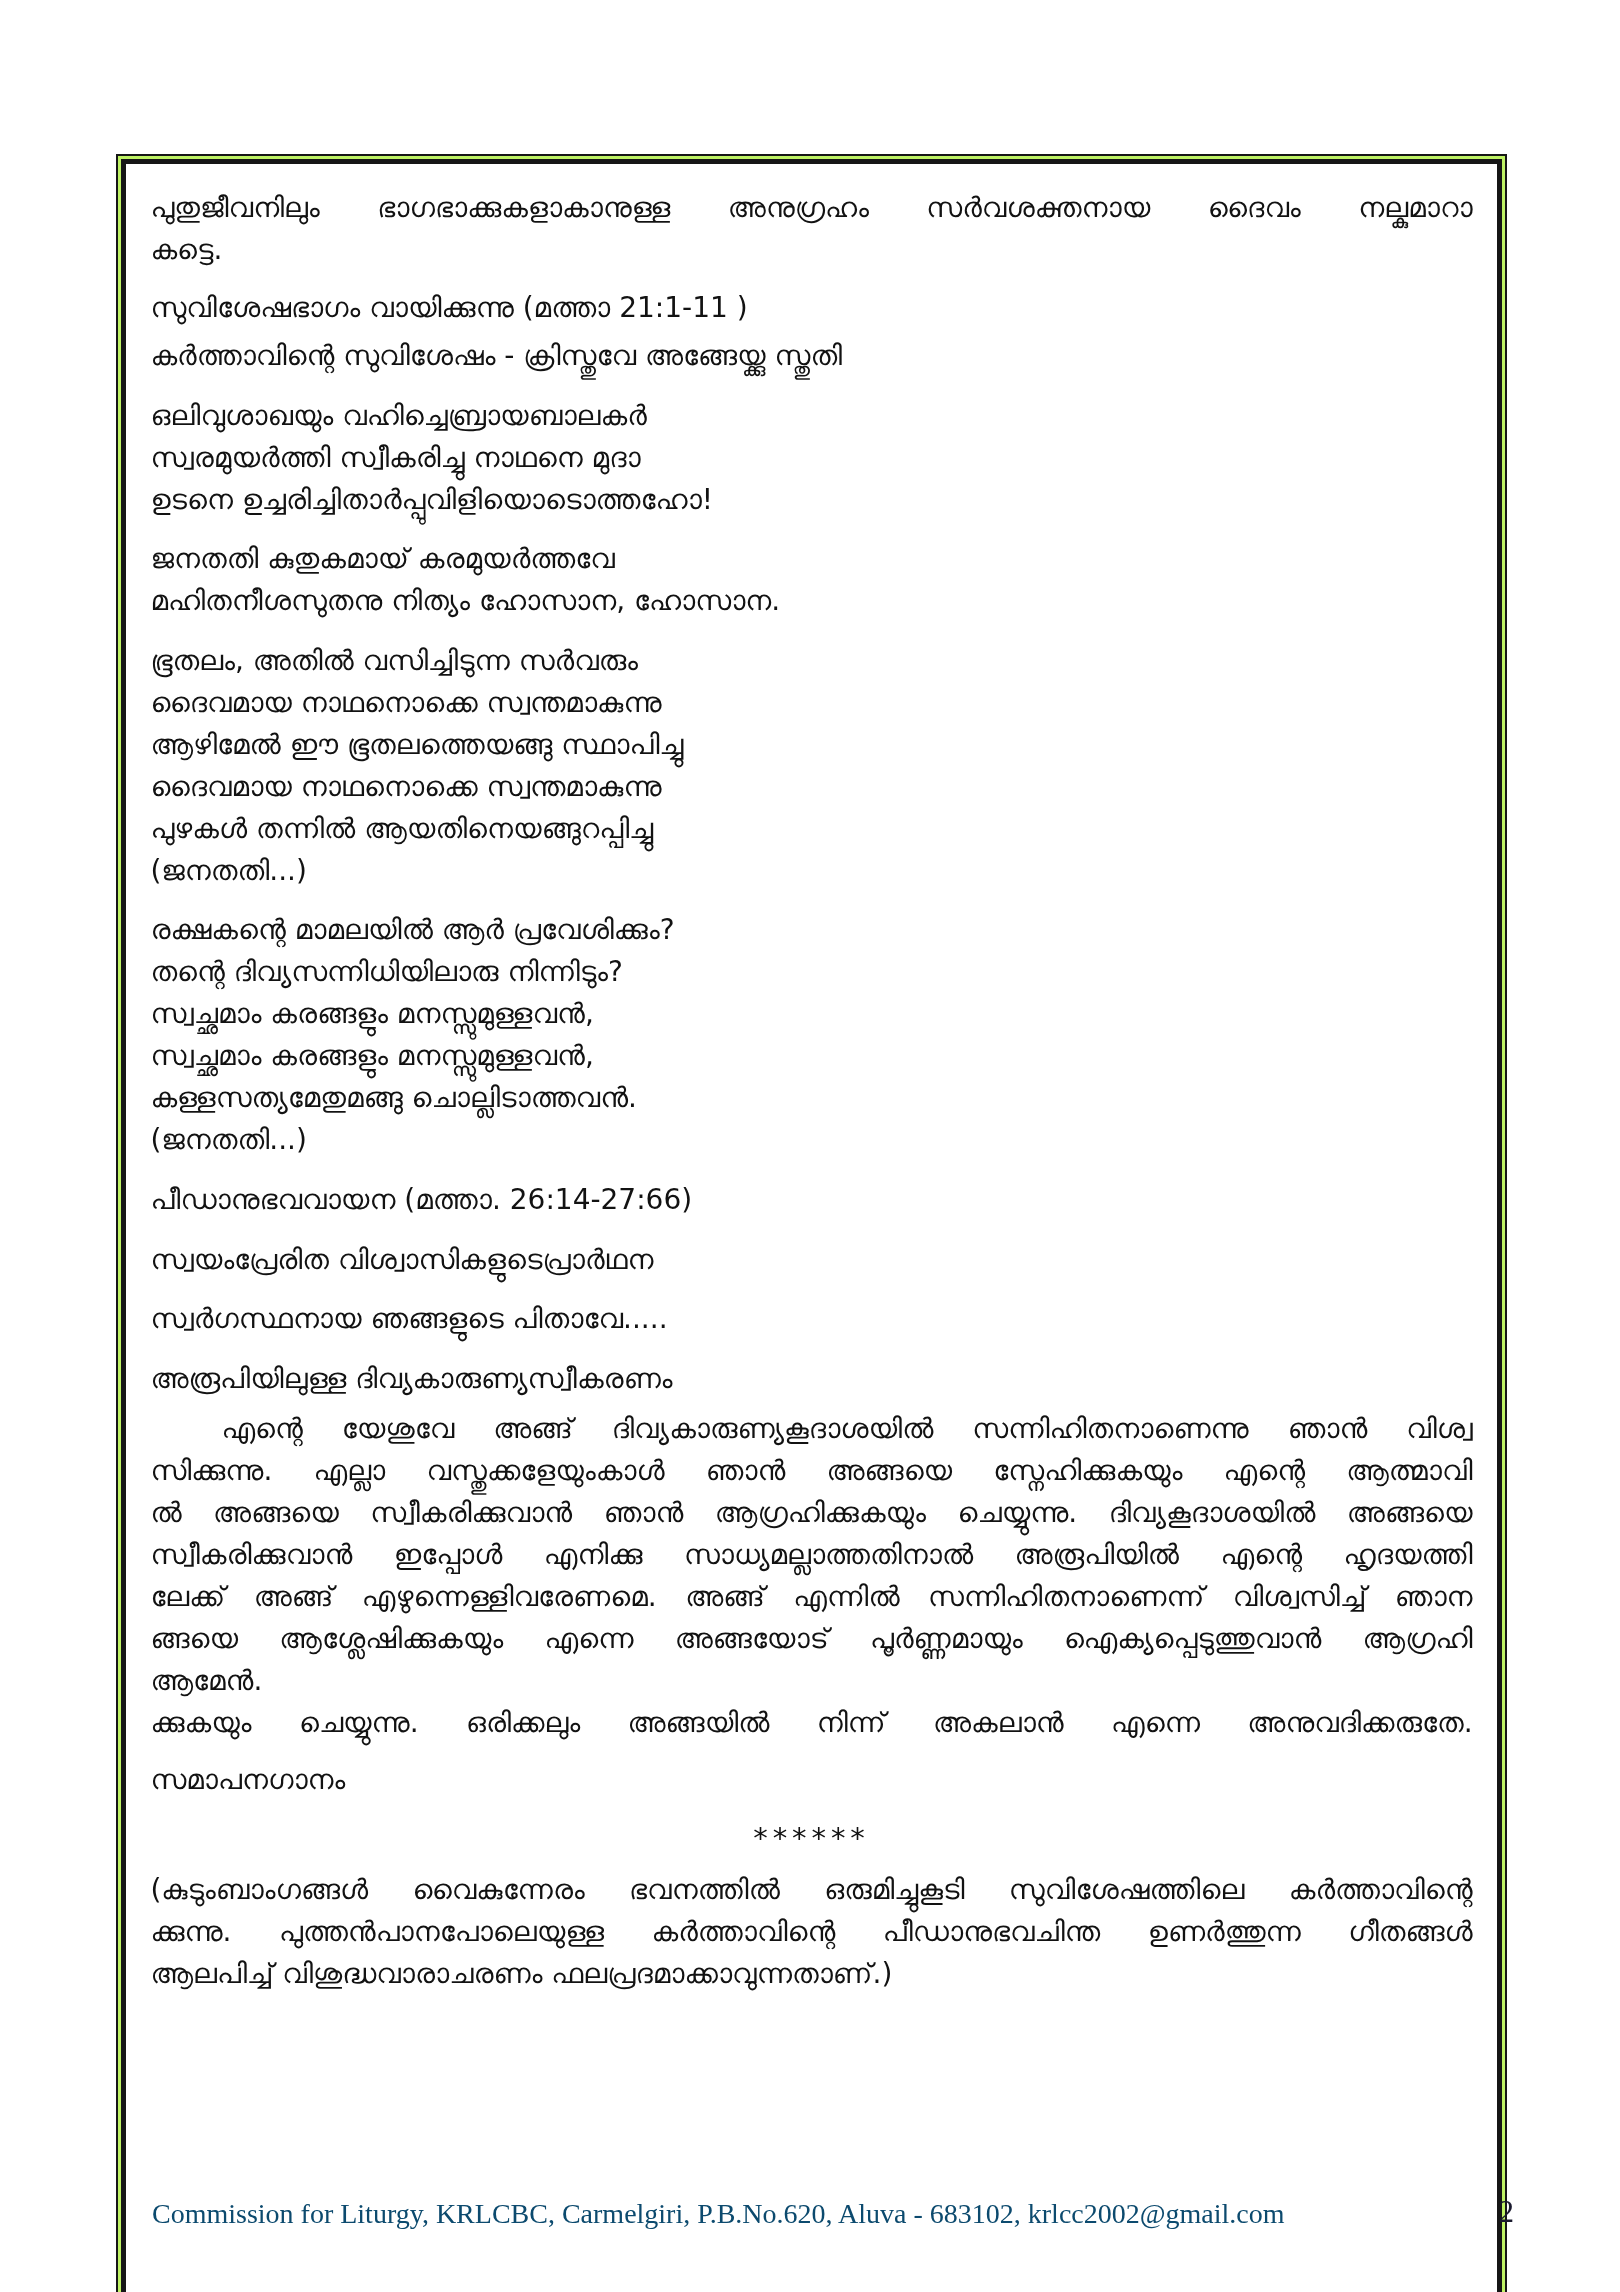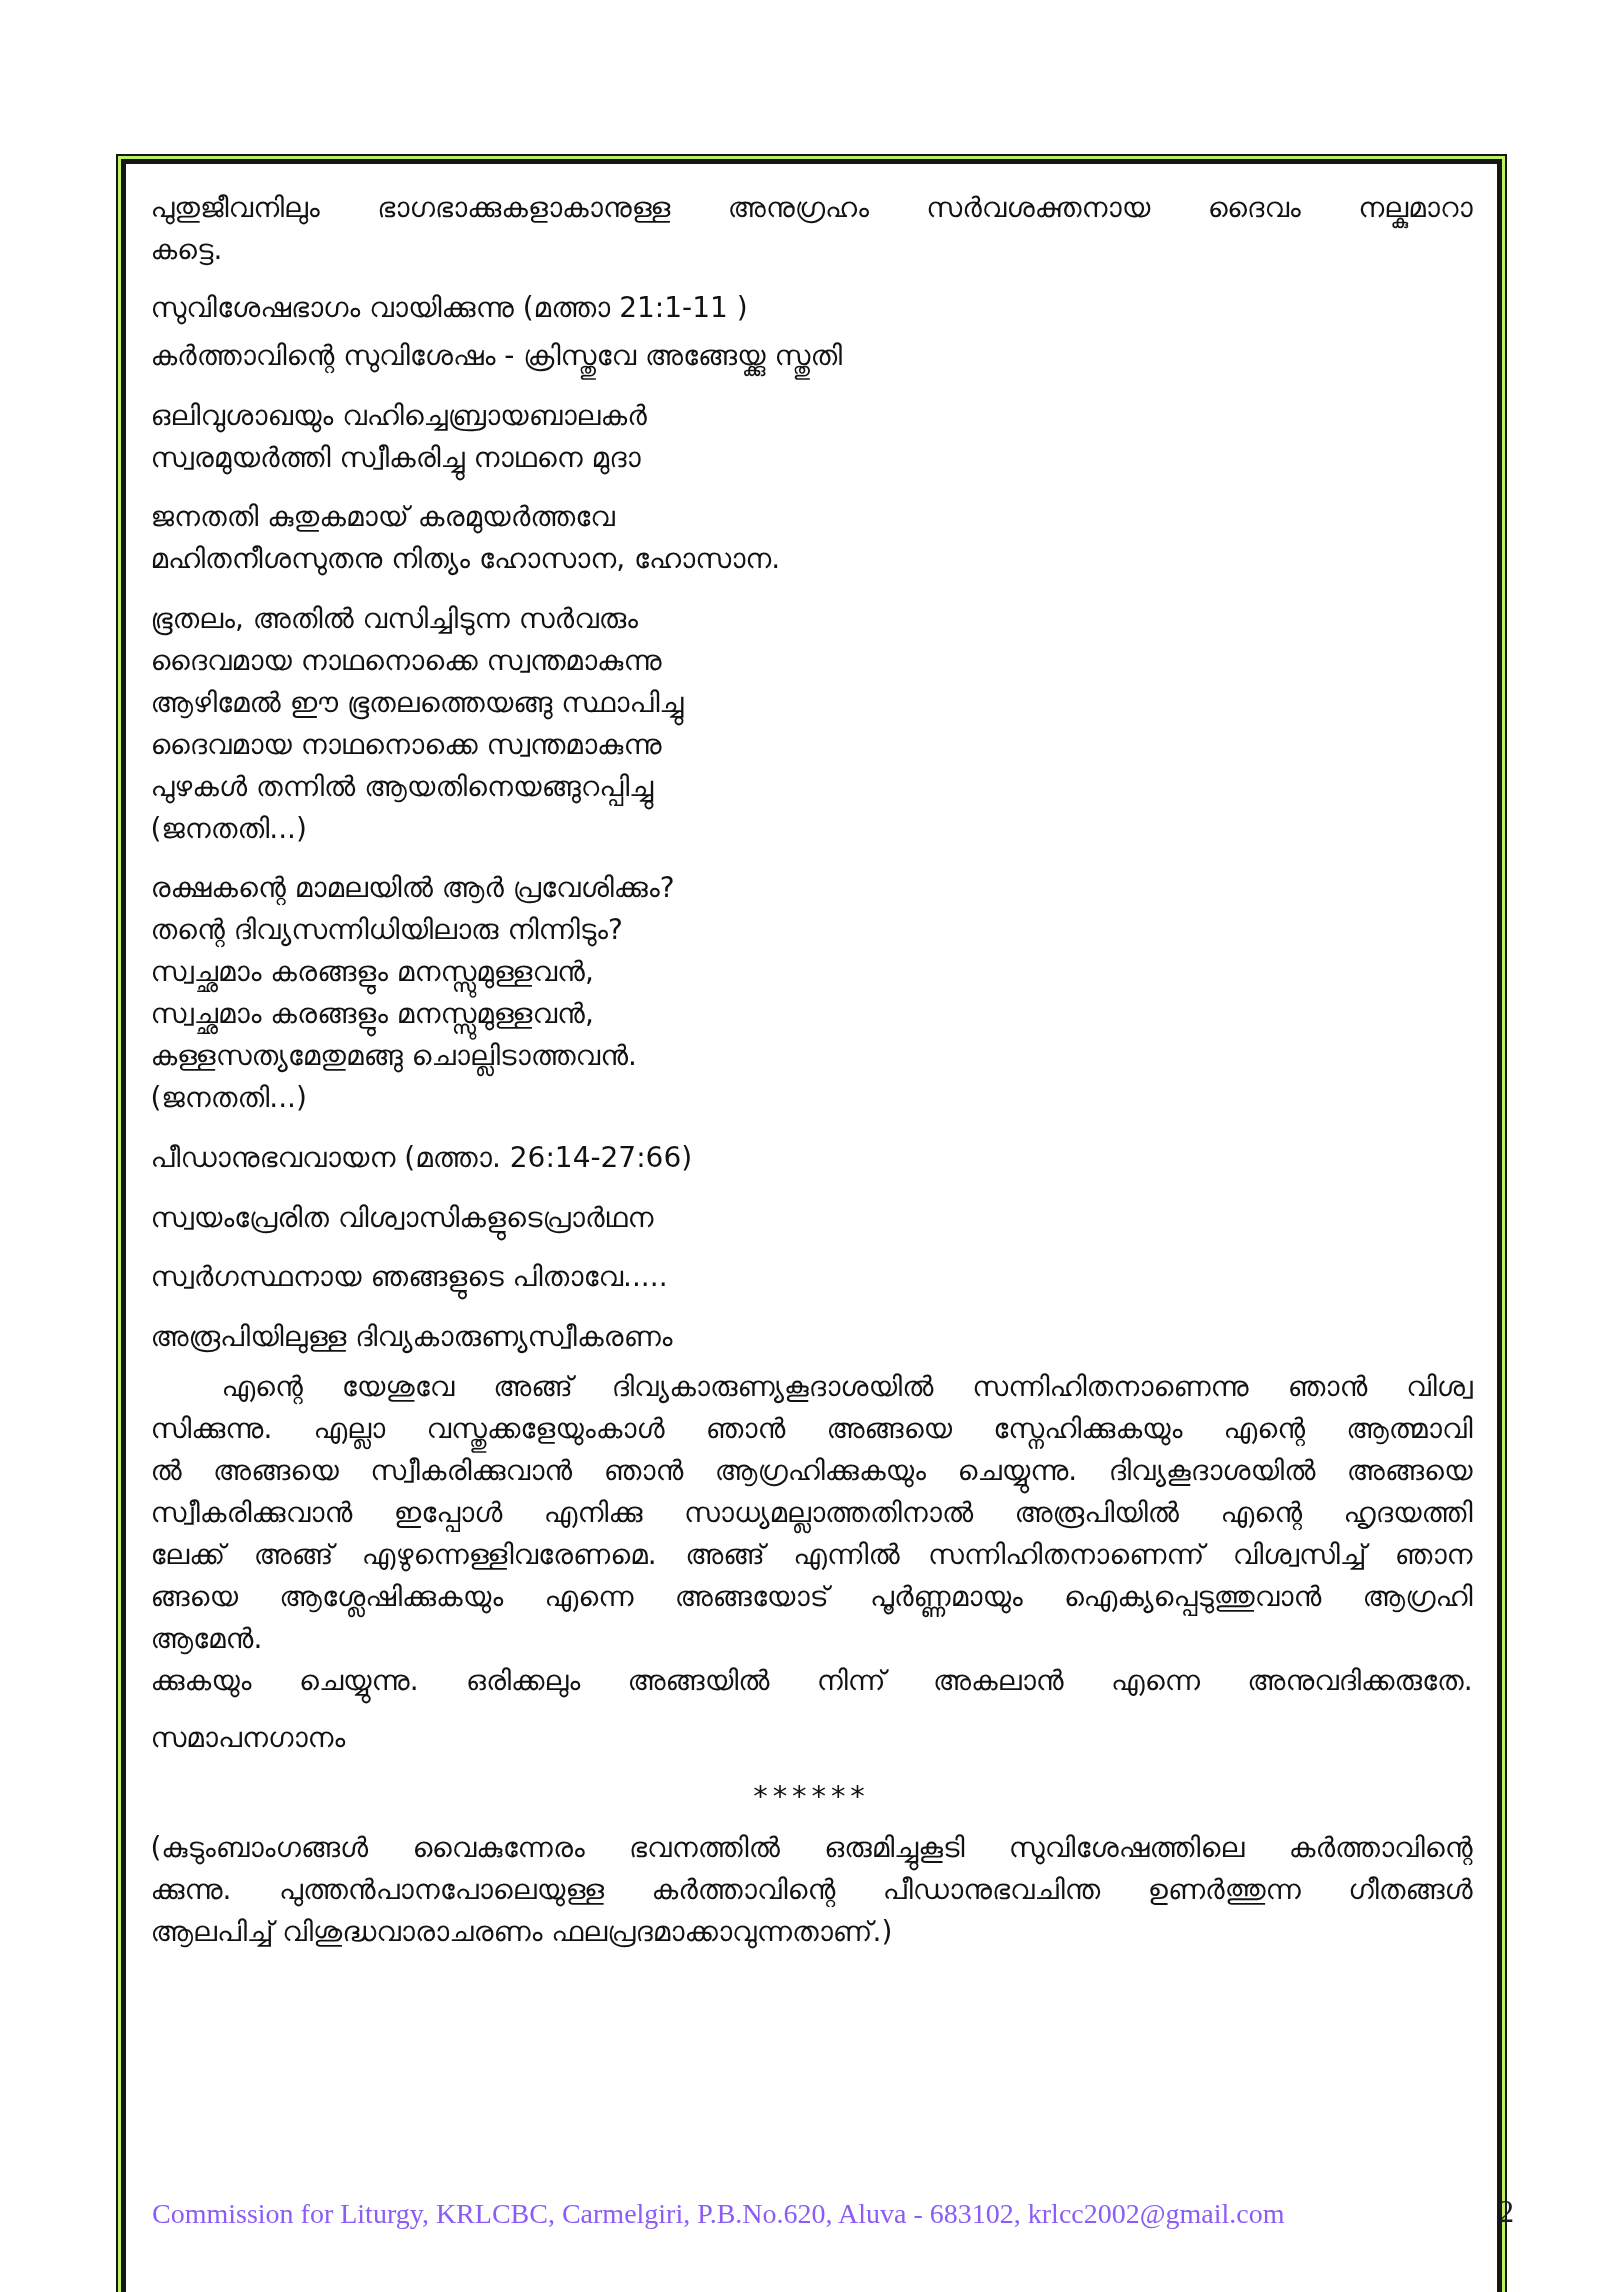--- a/index.html
+++ b/index.html
@@ -22,21 +22,21 @@
   .blk{margin:0 0 15.7px 0;}
   .blk-tight{margin:0 0 5.9px 0;}
   .blk-stanza{margin:0 0 17.6px 0;}
   .blk-head{margin:0 0 7.8px 0;}
   .blk-sep{margin:0 0 9.8px 0;text-align:center;letter-spacing:4.9px;font-size:29px;}
   .indent-first{padding-left:71px;}
   .footer-bar{
     position:absolute;left:152px;top:2198px;width:1362px;height:45px;
     font-family:"Liberation Serif","DejaVu Serif",serif;
   }
-  .footer-text{font-size:28px;color:#8b5cf6;}
+  .footer-text{font-size:28px;color:#0c4a6e;}
   .page-num{
     position:absolute;right:0;top:-3.9px;font-size:31px;color:#1a1a2e;
     font-family:"Liberation Serif","DejaVu Serif",serif;
   }
 </style>
 </head>
 <body>
 
 <div class="page-frame">
   <div class="frame-inner">
@@ -45,20 +45,21 @@
       <div class="line stretch">പുതുജീവനിലും ഭാഗഭാക്കുകളാകാനുള്ള അനുഗ്രഹം സർവശക്തനായ ദൈവം നല്കുമാറാ</div>
       <div class="line">കട്ടെ.</div>
     </div>
 
     <div class="ml blk-tight line">സുവിശേഷഭാഗം വായിക്കുന്നു (മത്താ 21:1-11 )</div>
     <div class="ml blk-stanza line bold">കർത്താവിന്റെ സുവിശേഷം - ക്രിസ്തുവേ അങ്ങേയ്ക്കു സ്തുതി</div>
 
     <div class="ml blk-stanza">
       <div class="line">ഒലിവുശാഖയും വഹിച്ചെബ്രായബാലകർ</div>
       <div class="line">സ്വരമുയർത്തി സ്വീകരിച്ചു നാഥനെ മുദാ</div>
+      <div class="line">ഉടനെ ഉച്ചരിച്ചിതാർപ്പുവിളിയൊടൊത്തഹോ!</div>
     </div>
 
     <div class="ml blk-stanza">
       <div class="line">ജനതതി കുതുകമായ് കരമുയർത്തവേ</div>
       <div class="line">മഹിതനീശസുതനു നിത്യം ഹോസാന, ഹോസാന.</div>
     </div>
 
     <div class="ml blk-stanza">
       <div class="line">ഭൂതലം, അതിൽ വസിച്ചിടുന്ന സർവരും</div>
       <div class="line">ദൈവമായ നാഥനൊക്കെ സ്വന്തമാകുന്നു</div>

